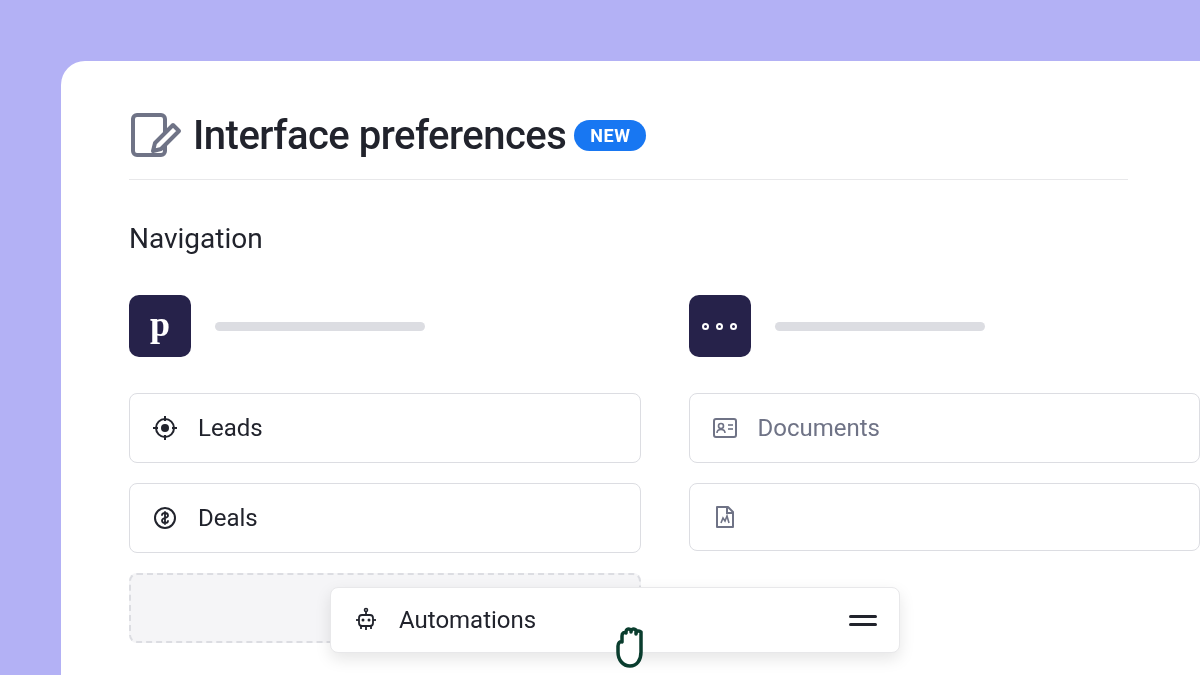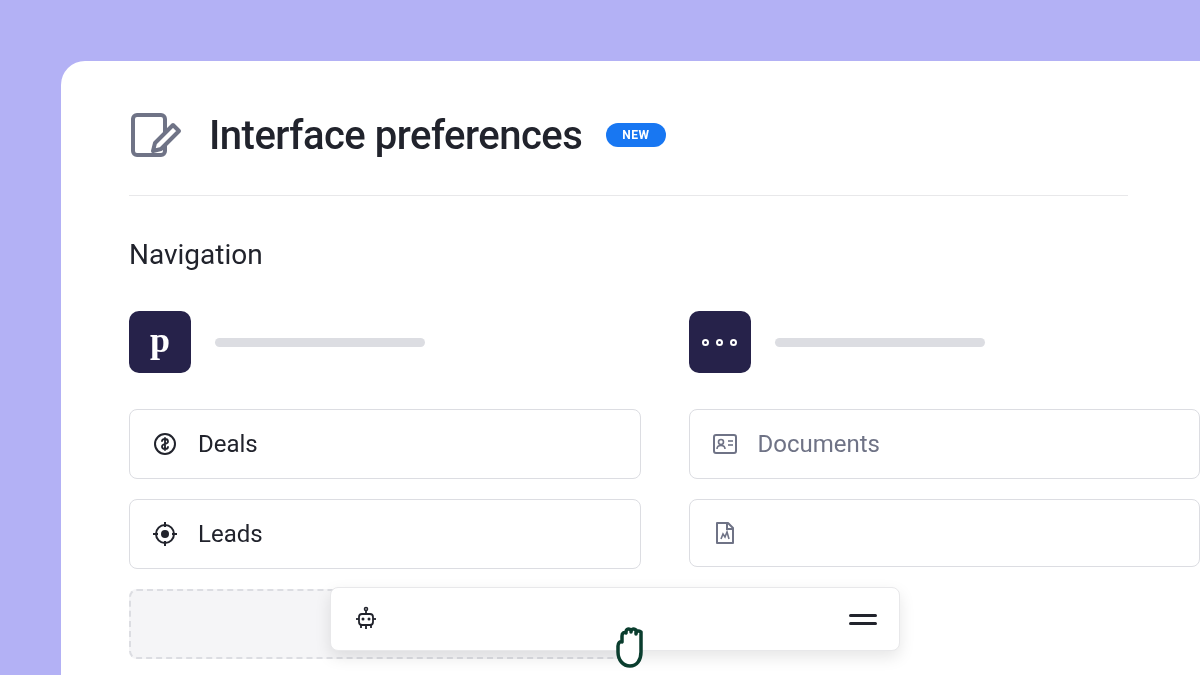--- a/index.html
+++ b/index.html
@@ -21,42 +21,42 @@
       left: 61px;
       right: 0;
       bottom: 0;
       background: #ffffff;
       border-radius: 24px 0 0 0;
       padding: 50px 0 0 68px;
     }
     .header {
       display: flex;
       align-items: center;
-      gap: 24px;
-      padding-bottom: 36px;
+      gap: 8px;
+      padding-bottom: 20px;
       border-bottom: 1px solid #e8e8ea;
       margin-right: 72px;
     }
     .header-icon {
       width: 56px;
       height: 48px;
       display: flex;
       align-items: center;
       justify-content: center;
     }
     .page-title {
       font-size: 40px;
       font-weight: 500;
       color: #21232c;
       letter-spacing: -0.5px;
     }
     .new-badge {
       background: #1877f2;
       color: white;
-      font-size: 12px;
+      font-size: 18px;
       font-weight: 700;
       padding: 5px 16px;
       border-radius: 18px;
       letter-spacing: 0.5px;
     }
     .section-title {
       font-size: 28px;
       font-weight: 400;
       color: #21232c;
       margin-top: 42px;
@@ -208,39 +208,39 @@
       <div class="column-header">
         <div class="app-icon">
           <span class="app-icon-p">p</span>
         </div>
         <div class="placeholder-bar"></div>
       </div>
 
       <div class="nav-item">
         <div class="nav-item-icon">
           <svg width="24" height="24" viewBox="0 0 24 24" fill="none">
-            <circle cx="12" cy="12" r="10" stroke="#21232c" stroke-width="2"></circle>
-            <path d="M12 6 V18 M9 9 C9 7.5 10 7 12 7 C14 7 15 8 15 9.5 C15 11 14 11.5 12 12 C10 12.5 9 13 9 14.5 C9 16 10 17 12 17 C14 17 15 16.5 15 15" stroke="#21232c" stroke-width="1.8" stroke-linecap="round"></path>
-          </svg>
-        </div>
-        <span class="nav-item-label">Deals</span>
-      </div>
-
-      <div class="nav-item">
-        <div class="nav-item-icon">
-          <svg width="24" height="24" viewBox="0 0 24 24" fill="none">
             <circle cx="12" cy="12" r="9" stroke="#21232c" stroke-width="2"></circle>
             <circle cx="12" cy="12" r="4" fill="#21232c"></circle>
             <line x1="12" y1="0" x2="12" y2="5" stroke="#21232c" stroke-width="2"></line>
             <line x1="12" y1="19" x2="12" y2="24" stroke="#21232c" stroke-width="2"></line>
             <line x1="0" y1="12" x2="5" y2="12" stroke="#21232c" stroke-width="2"></line>
             <line x1="19" y1="12" x2="24" y2="12" stroke="#21232c" stroke-width="2"></line>
           </svg>
         </div>
         <span class="nav-item-label">Leads</span>
+      </div>
+
+      <div class="nav-item">
+        <div class="nav-item-icon">
+          <svg width="24" height="24" viewBox="0 0 24 24" fill="none">
+            <circle cx="12" cy="12" r="10" stroke="#21232c" stroke-width="2"></circle>
+            <path d="M12 6 V18 M9 9 C9 7.5 10 7 12 7 C14 7 15 8 15 9.5 C15 11 14 11.5 12 12 C10 12.5 9 13 9 14.5 C9 16 10 17 12 17 C14 17 15 16.5 15 15" stroke="#21232c" stroke-width="1.8" stroke-linecap="round"></path>
+          </svg>
+        </div>
+        <span class="nav-item-label">Deals</span>
       </div>
 
       <div class="drop-zone"></div>
     </div>
 
     <div class="column">
       <div class="column-header">
         <div class="app-icon">
           <div class="app-icon-dots">
             <span></span>
@@ -283,20 +283,21 @@
       <rect x="6" y="8" width="14" height="11" rx="3" stroke="#21232c" stroke-width="1.8"></rect>
       <circle cx="10" cy="13" r="1.5" fill="#21232c"></circle>
       <circle cx="16" cy="13" r="1.5" fill="#21232c"></circle>
       <line x1="13" y1="4" x2="13" y2="8" stroke="#21232c" stroke-width="1.8"></line>
       <circle cx="13" cy="3" r="1.5" stroke="#21232c" stroke-width="1.6"></circle>
       <line x1="3" y1="13" x2="6" y2="13" stroke="#21232c" stroke-width="1.8"></line>
       <line x1="20" y1="13" x2="23" y2="13" stroke="#21232c" stroke-width="1.8"></line>
       <path d="M8 22 L8 19 M13 23 L13 19 M18 22 L18 19" stroke="#21232c" stroke-width="1.8"></path>
     </svg>
   </div>
+  <span class="nav-item-label">Automations</span>
   <div class="drag-handle">
     <span></span>
       <span></span>
   </div>
 </div>
 
 <div class="grab-cursor">
   <svg width="54" height="54" viewBox="0 0 54 54" fill="none">
     <path d="M14 26 C14 23 16 21 18 22 L18 16 C18 13 20 12 22 13 L22 12 C22 9 25 8 27 10 L27 12 C27 9 30 8 32 10 L32 14 C32 11 35 10 37 12 L37 32 C37 40 33 46 26 46 C19 46 14 40 14 32 Z" fill="white" stroke="#0a3d2e" stroke-width="3.5" stroke-linejoin="round"></path>
   </svg>

